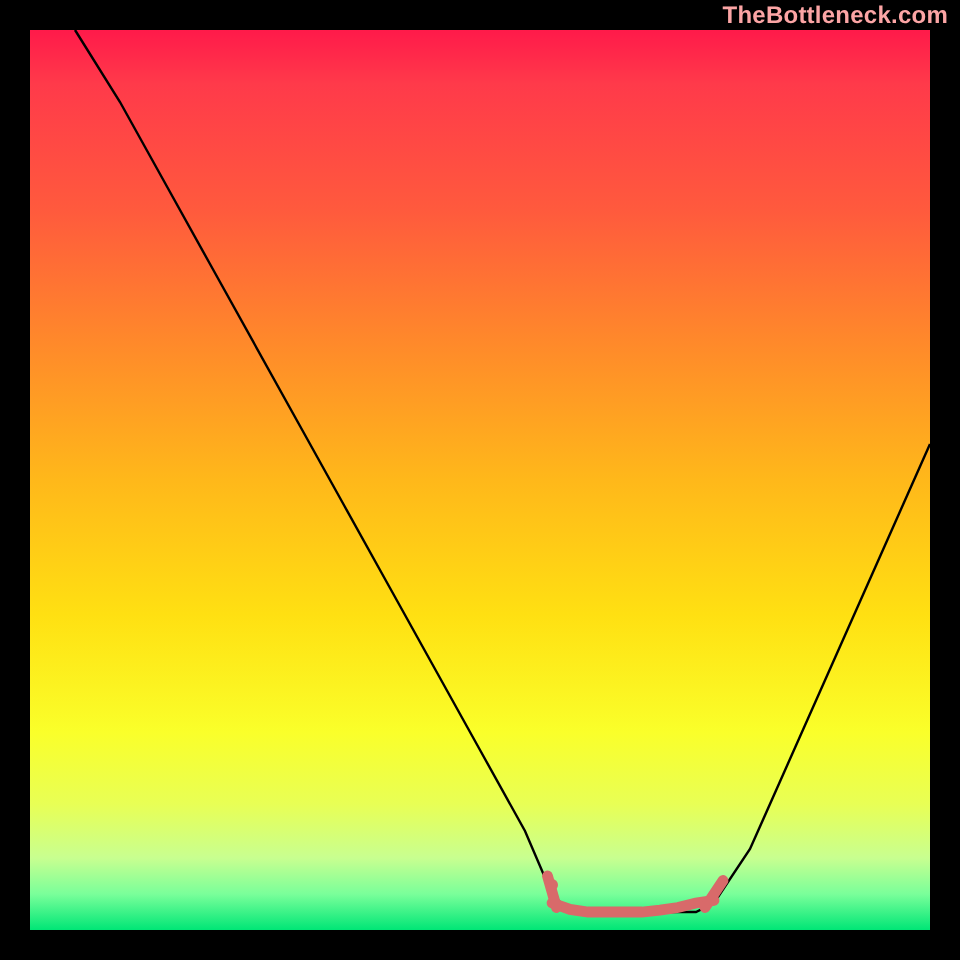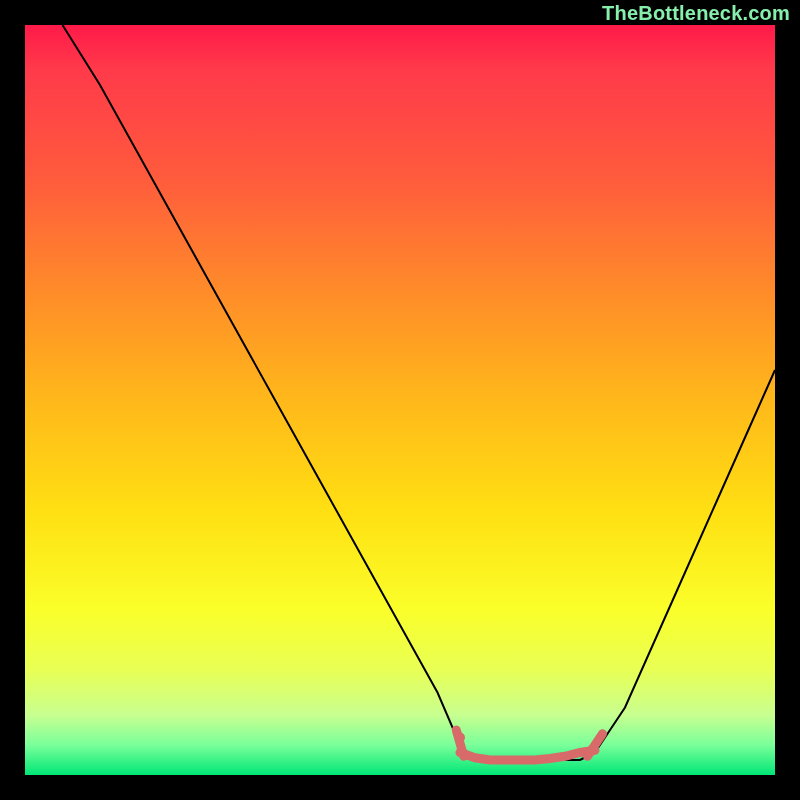--- a/index.html
+++ b/index.html
@@ -35,21 +35,21 @@
       #7aff9a 96%,
       #00e676 100%);
   }
   .watermark {
     position: absolute;
     top: 2px;
     right: 10px;
     font-family: Arial, Helvetica, sans-serif;
     font-size: 20px;
     font-weight: 600;
-    color: #86efac;
+    color: #fca5a5;
     letter-spacing: 0.2px;
   }
   svg.curve {
     position: absolute;
     left: 0;
     top: 0;
     width: 750px;
     height: 750px;
     overflow: visible;
   }

